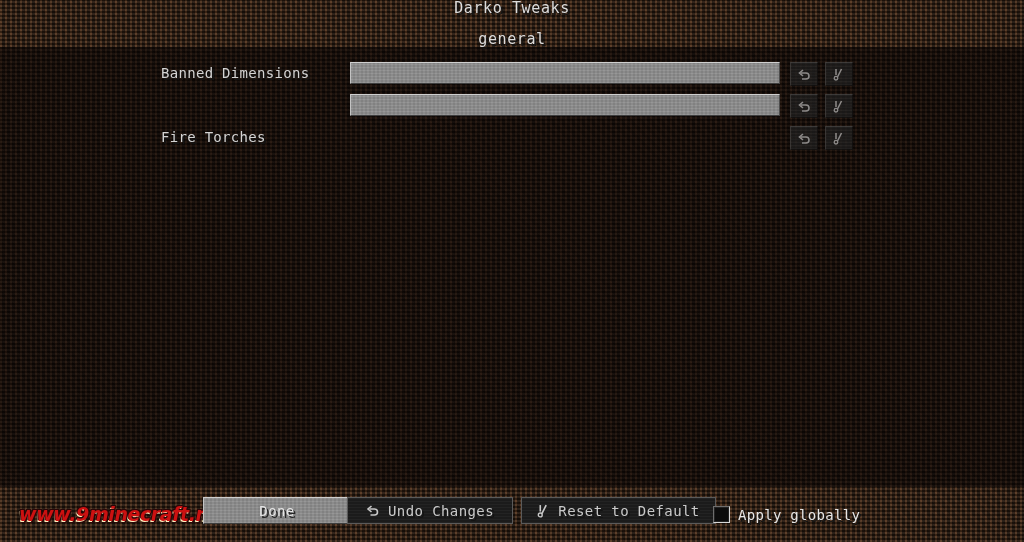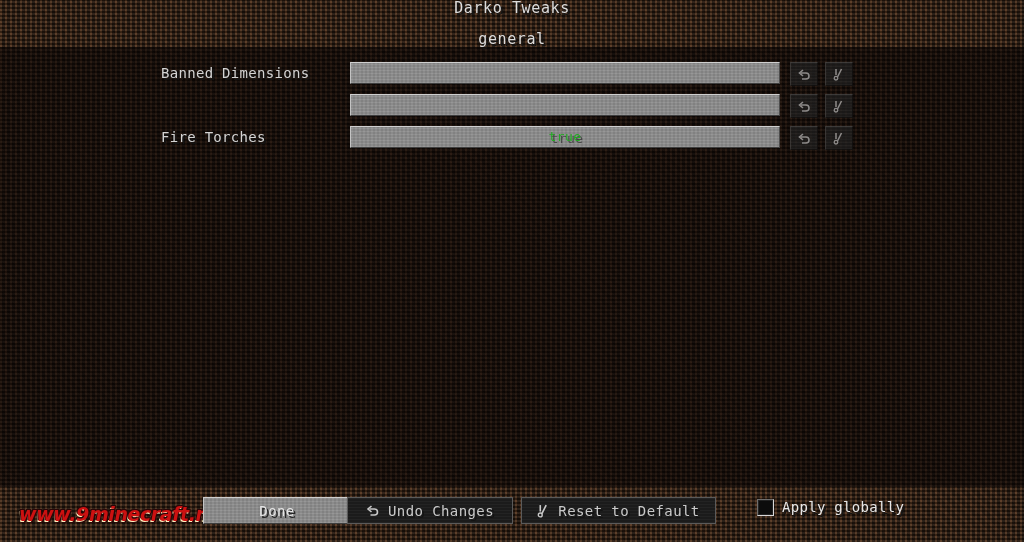--- a/index.html
+++ b/index.html
@@ -216,24 +216,23 @@
   }
   .undo-changes-button { left: 347px; width: 166px; }
   .reset-default-button { left: 521px; width: 195px; }
 
   .apply-globally {
     position: absolute;
     left: 713px;
     top: 499px;
     height: 24px;
     display: flex;
-    align-items: flex-start;
+    align-items: flex-end;
     gap: 8px;
     cursor: pointer;
-    margin-left: 44px;
   }
   .checkbox {
     width: 17px;
     height: 17px;
     background: #0c0c0c;
     border-top: 1px solid #6e6e6e;
     border-left: 1px solid #6e6e6e;
     border-right: 1px solid #d8d8d8;
     border-bottom: 1px solid #d8d8d8;
     box-shadow: inset 0 0 0 1px #232323;
@@ -302,23 +301,20 @@
             <path d="M3 1 L3 7" stroke="#b9b9b9" stroke-width="1.5" fill="none"></path>
             <path d="M8.5 1 L4.5 9" stroke="#b9b9b9" stroke-width="1.5" fill="none"></path>
             <circle cx="3" cy="10.2" r="1.8" fill="none" stroke="#b9b9b9" stroke-width="1.3"></circle>
           </svg>
         </span>
       </div>
     </div>
 
     <div class="row" style="top:77px;">
       <div class="row-label">Fire Torches</div>
-      <div class="mc-button value-button">
-        <span class="value-text" style="color:#22aa22;">true</span>
-      </div>
       <div class="icon-button undo" style="top:2px;">
         <span class="glyph-undo">
           <svg width="13" height="11" viewBox="0 0 13 11">
             <path d="M3 4 H8 a3 3 0 0 1 0 6 H4" fill="none" stroke="#b9b9b9" stroke-width="1.6"></path>
             <path d="M5 1 L1.5 4 L5 7" fill="none" stroke="#b9b9b9" stroke-width="1.6"></path>
           </svg>
         </span>
       </div>
       <div class="icon-button reset" style="top:2px;">
         <span class="glyph-reset">

